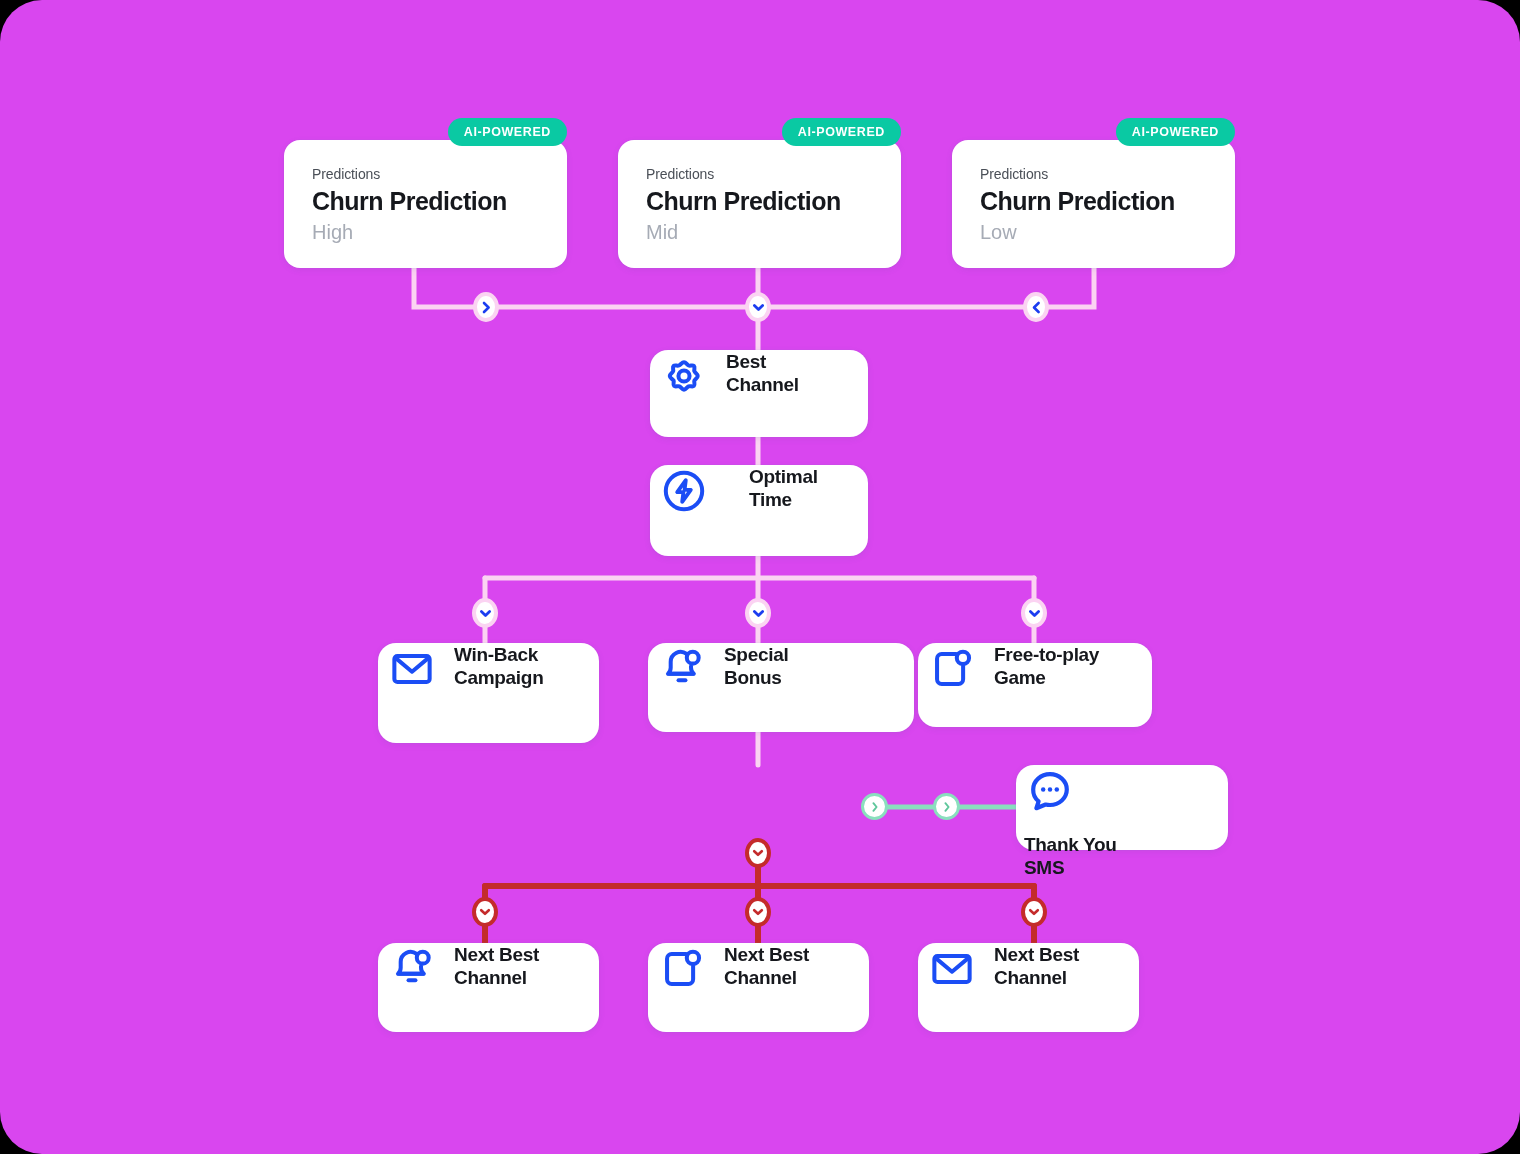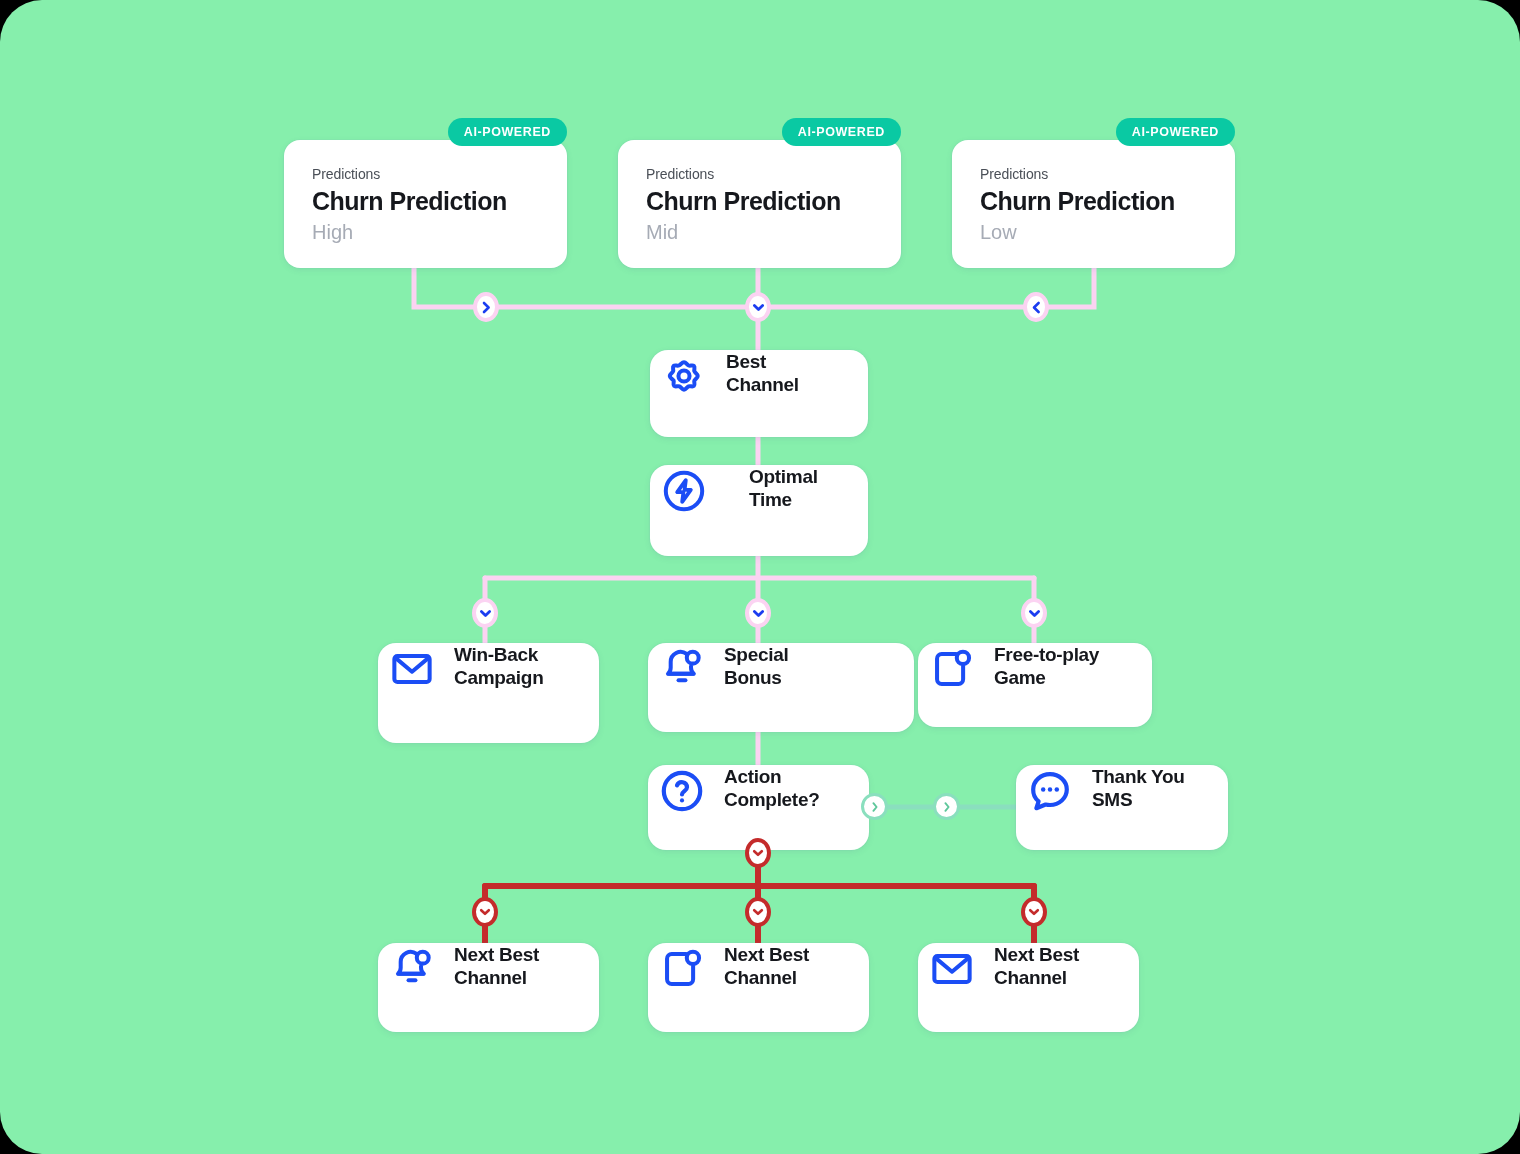--- a/index.html
+++ b/index.html
@@ -10,21 +10,21 @@
   body {
     width: 1520px;
     height: 1154px;
     font-family: "Liberation Sans", sans-serif;
     overflow: hidden;
   }
   #page {
     position: relative;
     width: 1520px;
     height: 1154px;
-    background: #86efac;
+    background: #d946ef;
     border-radius: 42px;
     overflow: hidden;
   }
   #canvas {
     position: absolute;
     inset: 0;
   }
 
   
   .wires {
@@ -275,44 +275,33 @@
       <span class="ico">
         <svg width="46" height="46" viewBox="0 0 24 24" fill="none" stroke="#1b4df5" stroke-width="2.1" stroke-linecap="round" stroke-linejoin="round">
           <path d="M14.2 4.2 H6.6A2.4 2.4 0 0 0 4.2 6.6 v10.8 a2.4 2.4 0 0 0 2.4 2.4 h8.8 a2.4 2.4 0 0 0 2.4-2.4 V10.4"></path>
           <circle cx="17.7" cy="6.2" r="3.2"></circle>
         </svg>
       </span>
       <span class="lbl">Free-to-play
 Game</span>
     </div>
 
-    <div class="node icard" style="left:648px; top:765px; width:221px; height:85px;">
-      <span class="ico">
-        <svg width="48" height="48" viewBox="0 0 24 24" fill="none" stroke="#1b4df5" stroke-width="2.1" stroke-linecap="round" stroke-linejoin="round">
-          <circle cx="12" cy="12" r="9.1"></circle>
-          <path d="M9.5 9.2a2.6 2.6 0 0 1 5 .9c0 1.7-2.5 2.1-2.5 3.6"></path>
-          <circle cx="12" cy="16.7" r="1.05" fill="#1b4df5" stroke="none"></circle>
-        </svg>
-      </span>
-      <span class="lbl">Action
-Complete?</span>
-    </div>
 
     <div class="dot green" style="left:861px; top:793px; width:27px; height:27px;">
       <svg width="10" height="12" viewBox="0 0 10 12">
         <path d="M3.4 2.2 L6.6 6 L3.4 9.8" fill="none" stroke="#5ec79b" stroke-width="1.9" stroke-linecap="round" stroke-linejoin="round"></path>
       </svg>
     </div>
     <div class="dot green" style="left:933px; top:793px; width:27px; height:27px;">
       <svg width="10" height="12" viewBox="0 0 10 12">
         <path d="M3.4 2.2 L6.6 6 L3.4 9.8" fill="none" stroke="#5ec79b" stroke-width="1.9" stroke-linecap="round" stroke-linejoin="round"></path>
       </svg>
     </div>
 
-    <div class="node icard" style="left:1016px; top:765px; width:212px; height:85px;">
+    <div class="node icard" style="left:1016px; top:765px; width:212px; height:85px;flex-direction:column;">
       <span class="ico">
         <svg width="48" height="48" viewBox="0 0 24 24" fill="none" stroke="#1b4df5" stroke-width="2.1" stroke-linecap="round" stroke-linejoin="round">
           <path d="M20.4 11.3c0 4.3-3.8 7.7-8.4 7.7a9.6 9.6 0 0 1-2.2-.25L5.2 20.6 l1.1-3.4A7.4 7.4 0 0 1 3.6 11.3C3.6 7 7.4 3.6 12 3.6s8.4 3.4 8.4 7.7z"></path>
           <circle cx="8.6" cy="11.3" r="1.12" fill="#1b4df5" stroke="none"></circle>
           <circle cx="12" cy="11.3" r="1.12" fill="#1b4df5" stroke="none"></circle>
           <circle cx="15.4" cy="11.3" r="1.12" fill="#1b4df5" stroke="none"></circle>
         </svg>
       </span>
       <span class="lbl">Thank You
 SMS</span>

